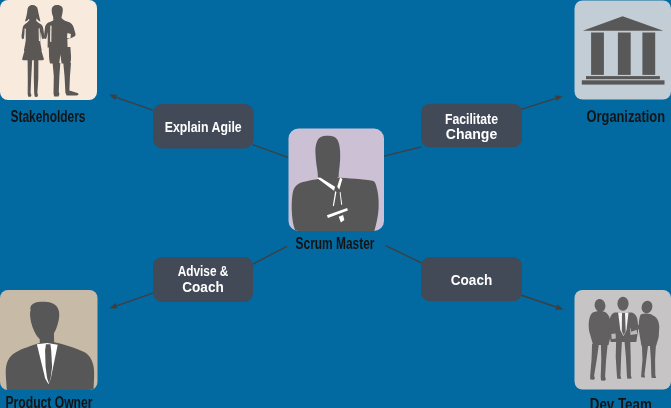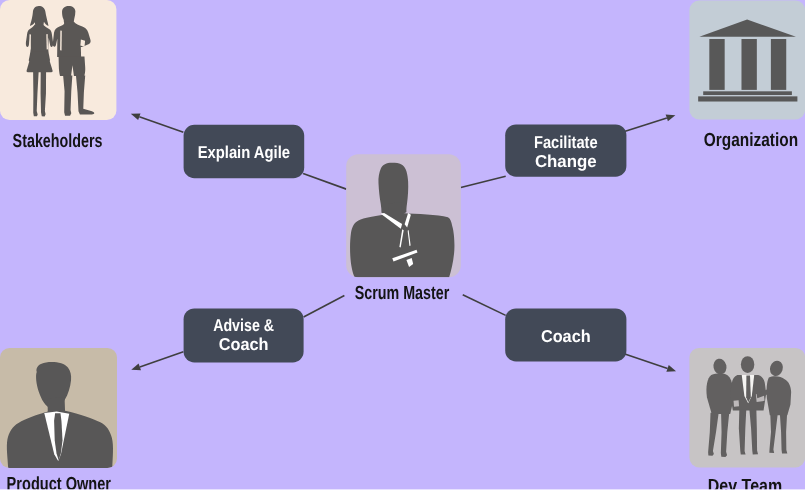--- a/index.html
+++ b/index.html
@@ -1,16 +1,16 @@
 <!DOCTYPE html>
 <html><head>
 <meta charset="utf-8">
 <style>
 html,body{margin:0;padding:0;background:#ffffff;}
-#canvas{position:relative;width:671px;height:408px;overflow:hidden;background:#c4b5fd;
+#canvas{position:relative;width:671px;height:408px;overflow:hidden;background:#0369a1;
   font-family:"Liberation Sans",sans-serif;}
 svg{display:block;}
 </style>
 </head>
 <body>
 <div id="canvas">
 <svg width="671" height="408" viewBox="0 0 671 408">
 <defs>
 <clipPath id="cpTL">
           <rect x="0" y="0" width="97" height="100" rx="8"></rect>

